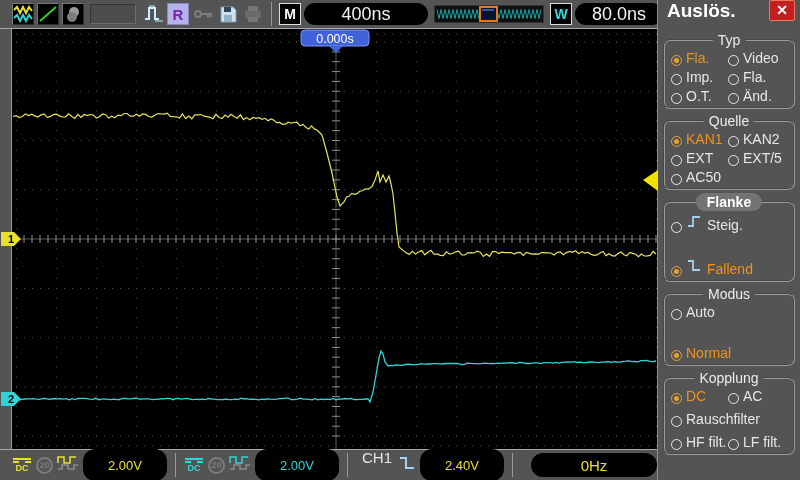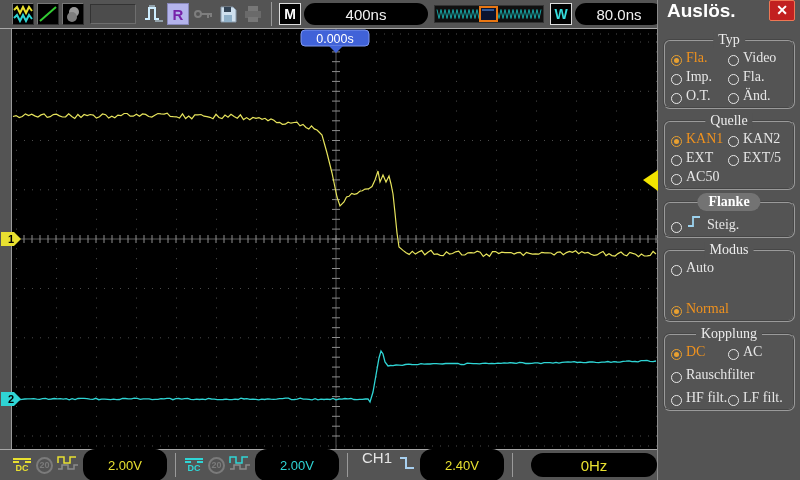--- a/index.html
+++ b/index.html
@@ -16,21 +16,21 @@
             align-items:center; justify-content:center; flex:none; }
   .tbicon.flat { background:transparent; border-color:transparent; }
   .inset-box { width:46px; height:20px; background:#4c4c4c; border:1px solid #6e6e6e;
                border-top-color:#333; border-left-color:#333; margin-left:3px; flex:none; }
   .ricon { background:#b4b4ec; color:#7722aa; font-weight:bold; font-size:15px;
            border:1px solid #8888bb; }
   .badge { width:22px; height:22px; background:#000; border:1px solid #ddd;
            color:#fff; font-weight:bold; font-size:14px; display:flex;
            align-items:center; justify-content:center; flex:none; }
   .badge.w { color:#35dbdb; }
-  .pill { background:#000; border-radius:12px; color:#f2f2f2; font-size:15px;
+  .pill { background:#000; border-radius:12px; color:#f2f2f2; font-size:18px;
           height:22px; display:flex; align-items:center; justify-content:center; flex:none; }
   .pill.tb { width:124px; }
   .pill.wtb { width:88px; }
   .vsep { width:1px; height:24px; background:#9a9a9a; margin:0 4px; flex:none; }
   .memstrip { width:110px; height:18px; background:#101010; border:1px solid #333;
               margin:0 3px; flex:none; }
 
   
   .mainrow { height:420px; display:flex; }
   .gutter { width:11px; background:#545454; flex:none; }
@@ -59,21 +59,21 @@
   
   .sidebar { width:143px; background:#545454; border-left:1px solid #8c8c8c;
              display:flex; flex-direction:column; }
   .sbtitle { height:28px; display:flex; align-items:flex-start; justify-content:space-between;
              padding:0 5px 0 9px; }
   .sbtitle .t { color:#fff; font-size:19px; font-weight:bold; }
   .closebtn { width:26px; height:21px; background:#c22020; border:1px solid #ee7755;
               color:#fff; font-weight:bold; font-size:14px; line-height:19px;
               text-align:center; border-radius:2px; }
   .fset { position:relative; margin:11px 5px 0; border:2px groove #9a9a9a;
-          border-radius:7px; padding:9px 4px 3px 6px;font-family:Liberation Serif, serif; }
+          border-radius:7px; padding:9px 4px 3px 6px; }
   .legend { position:absolute; top:-9px; left:50%; transform:translateX(-50%);
             background:#545454; padding:0 5px; color:#ececec; font-size:14px;
             white-space:nowrap; line-height:16px; }
   .legend.orange { background:#737373; color:#fff; border-radius:9px; padding:1px 11px;
                    font-weight:bold; top:-10px; }
   .grid2 { display:grid; grid-template-columns:57px 1fr; row-gap:3px; }
   .grid1 { display:grid; grid-template-columns:1fr; row-gap:4px;gap:25px; }
   .ritem { display:flex; align-items:flex-end; gap:4px; white-space:nowrap; }
   .radio { width:11px; height:11px; border:1px solid #e8e8e8; border-radius:50%;
            flex:none; position:relative; }
@@ -293,20 +293,28 @@
       <span class="legend orange">Flanke</span>
       <div class="grid1" style="padding-top:2px">
         <div class="ritem">
           <span class="radio"></span>
           <span class="eicon">
             <svg width="17" height="15">
                 <polyline points="2,12 7,12 7,3 14,3" fill="none" stroke="#9cd2ee" stroke-width="1.8"></polyline>
               </svg></span>
           <span class="lbl">Steig.</span>
           </div>
+        <div class="ritem selected">
+          <span class="radio"></span>
+          <span class="eicon">
+            <svg width="17" height="15">
+                <polyline points="2,3 7,3 7,12 14,12" fill="none" stroke="#9cd2ee" stroke-width="1.8"></polyline>
+              </svg></span>
+          <span class="lbl">Fallend</span>
+          </div>
       </div>
     </div>
 
     <div class="fset">
       <span class="legend">Modus</span>
       <div class="grid1">
         <div class="ritem">
           <span class="radio"></span>
             <span class="lbl">Auto</span>
           </div>

